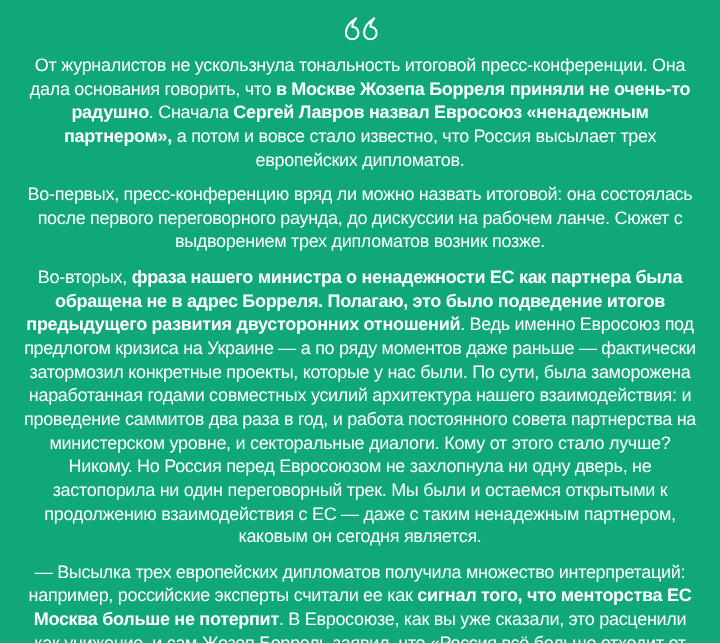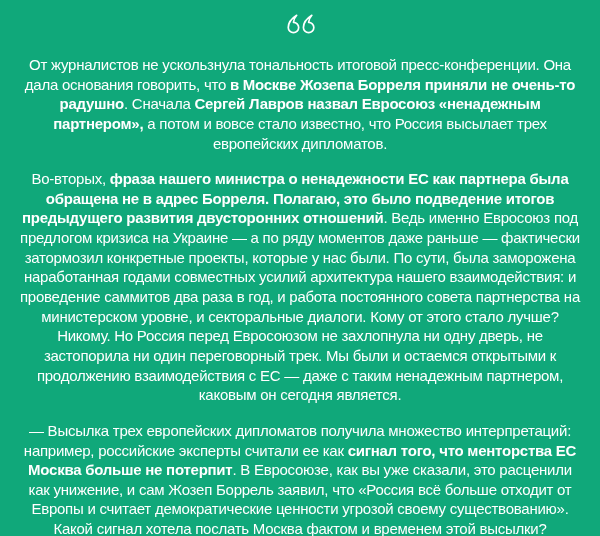--- a/index.html
+++ b/index.html
@@ -28,21 +28,21 @@
   .icon-row {
     text-align: center;
     margin: 0 0 6px 0;
     height: 26px;
   }
   .icon-row svg {
     display: inline-block;
     vertical-align: top;
   }
   .quote-card p {
-    margin: 16px auto 10px auto;
+    margin: 0 auto 10px auto;
     max-width: 568px;
   }
   .quote-card p:last-child {
     margin-bottom: 0;
   }
   .seg-bold {
     font-weight: bold;
   }
 </style>
 </head>
@@ -54,18 +54,19 @@
     <span>
       <svg width="36" height="25" viewBox="0 0 38 26" fill="none" xmlns="http://www.w3.org/2000/svg">
         <path d="M15.5 2.2C9.8 5.8 6.6 10.2 6.6 15.1a5.5 5.5 0 1 0 5.5-5.5c0.2-2.8 1.3-5.1 3.4-7.4Z" stroke="#ffffff" stroke-width="1.8" stroke-linejoin="round"></path>
         <path d="M31.5 2.2C25.8 5.8 22.6 10.2 22.6 15.1a5.5 5.5 0 1 0 5.5-5.5c0.2-2.8 1.3-5.1 3.4-7.4Z" stroke="#ffffff" stroke-width="1.8" stroke-linejoin="round"></path>
       </svg>
     </span>
   </div>
 
   <p><span>От журналистов не ускользнула тональность итоговой пресс-конференции. Она дала основания говорить, что </span><span class="seg-bold">в Москве Жозепа Борреля приняли не очень-то радушно</span><span>. Сначала </span><span class="seg-bold">Сергей Лавров назвал Евросоюз «ненадежным партнером»,</span><span> а потом и вовсе стало известно, что Россия высылает трех европейских дипломатов.</span></p>
 
+  <p><span>Во-первых, пресс-конференцию вряд ли можно назвать итоговой: она состоялась после первого переговорного раунда, до дискуссии на рабочем ланче. Сюжет с выдворением трех дипломатов возник позже.</span></p>
 
   <p><span>Во-вторых, </span><span class="seg-bold">фраза нашего министра о ненадежности ЕС как партнера была обращена не в адрес Борреля. Полагаю, это было подведение итогов предыдущего развития двусторонних отношений</span><span>. Ведь именно Евросоюз под предлогом кризиса на Украине — а по ряду моментов даже раньше — фактически затормозил конкретные проекты, которые у нас были. По сути, была заморожена наработанная годами совместных усилий архитектура нашего взаимодействия: и проведение саммитов два раза в год, и работа постоянного совета партнерства на министерском уровне, и секторальные диалоги. Кому от этого стало лучше? Никому. Но Россия перед Евросоюзом не захлопнула ни одну дверь, не застопорила ни один переговорный трек. Мы были и остаемся открытыми к продолжению взаимодействия с ЕС — даже с таким ненадежным партнером, каковым он сегодня является.</span></p>
 
   <p><span>— Высылка трех европейских дипломатов получила множество интерпретаций: например, российские эксперты считали ее как </span><span class="seg-bold">сигнал того, что менторства ЕС Москва больше не потерпит</span><span>. В Евросоюзе, как вы уже сказали, это расценили как унижение, и сам Жозеп Боррель заявил, что «Россия всё больше отходит от Европы и считает демократические ценности угрозой своему существованию». Какой сигнал хотела послать Москва фактом и временем этой высылки?</span></p>
 
 </div>
 
 </body></html>

